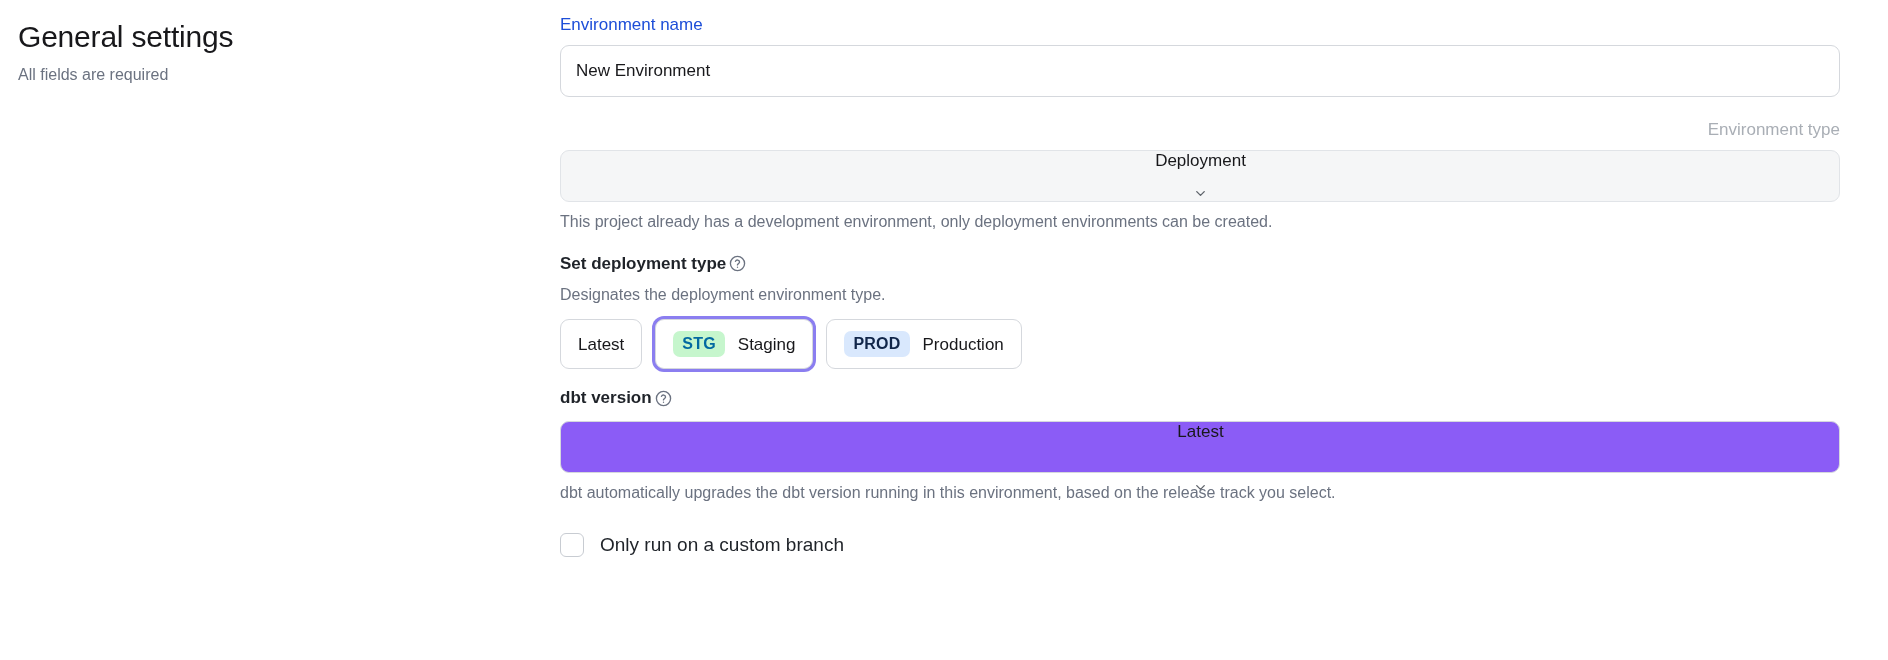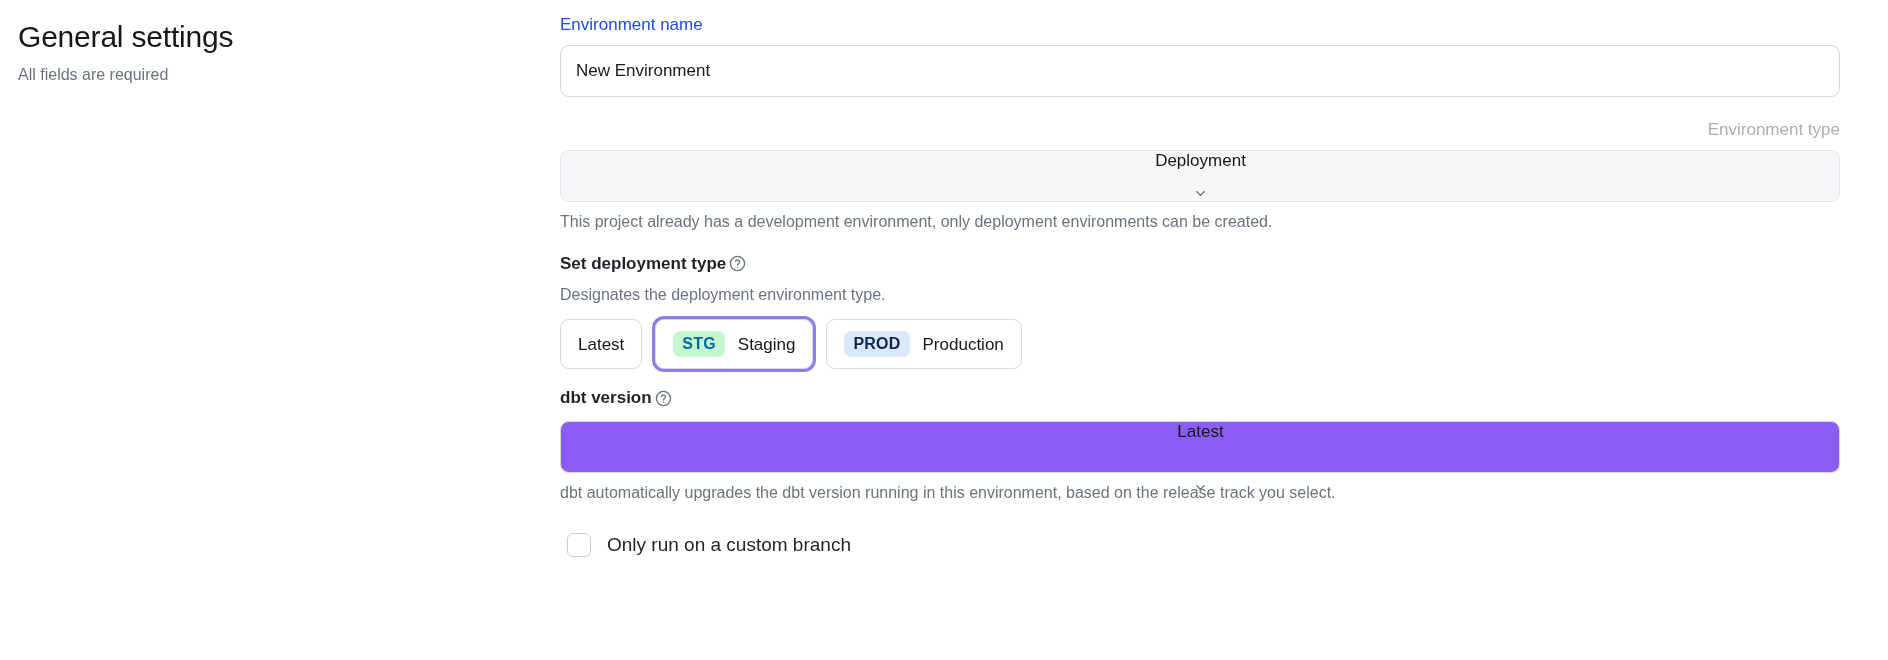--- a/index.html
+++ b/index.html
@@ -176,21 +176,20 @@
   .badge-stg { background: #c6f6cd; color: #0369a1; }
   .badge-prod { background: #d9e8fd; color: #11264a; }
   .seg-label { line-height: 1; }
 
   
   .check-row {
     display: flex;
     align-items: center;
     gap: 16px;
     margin-top: 30px;
-    margin-left: 7px;
   }
   .checkbox {
     width: 24px;
     height: 24px;
     flex: 0 0 24px;
     border: 1.5px solid #c8ccd2;
     border-radius: 6px;
     background: #ffffff;
     cursor: pointer;
   }

